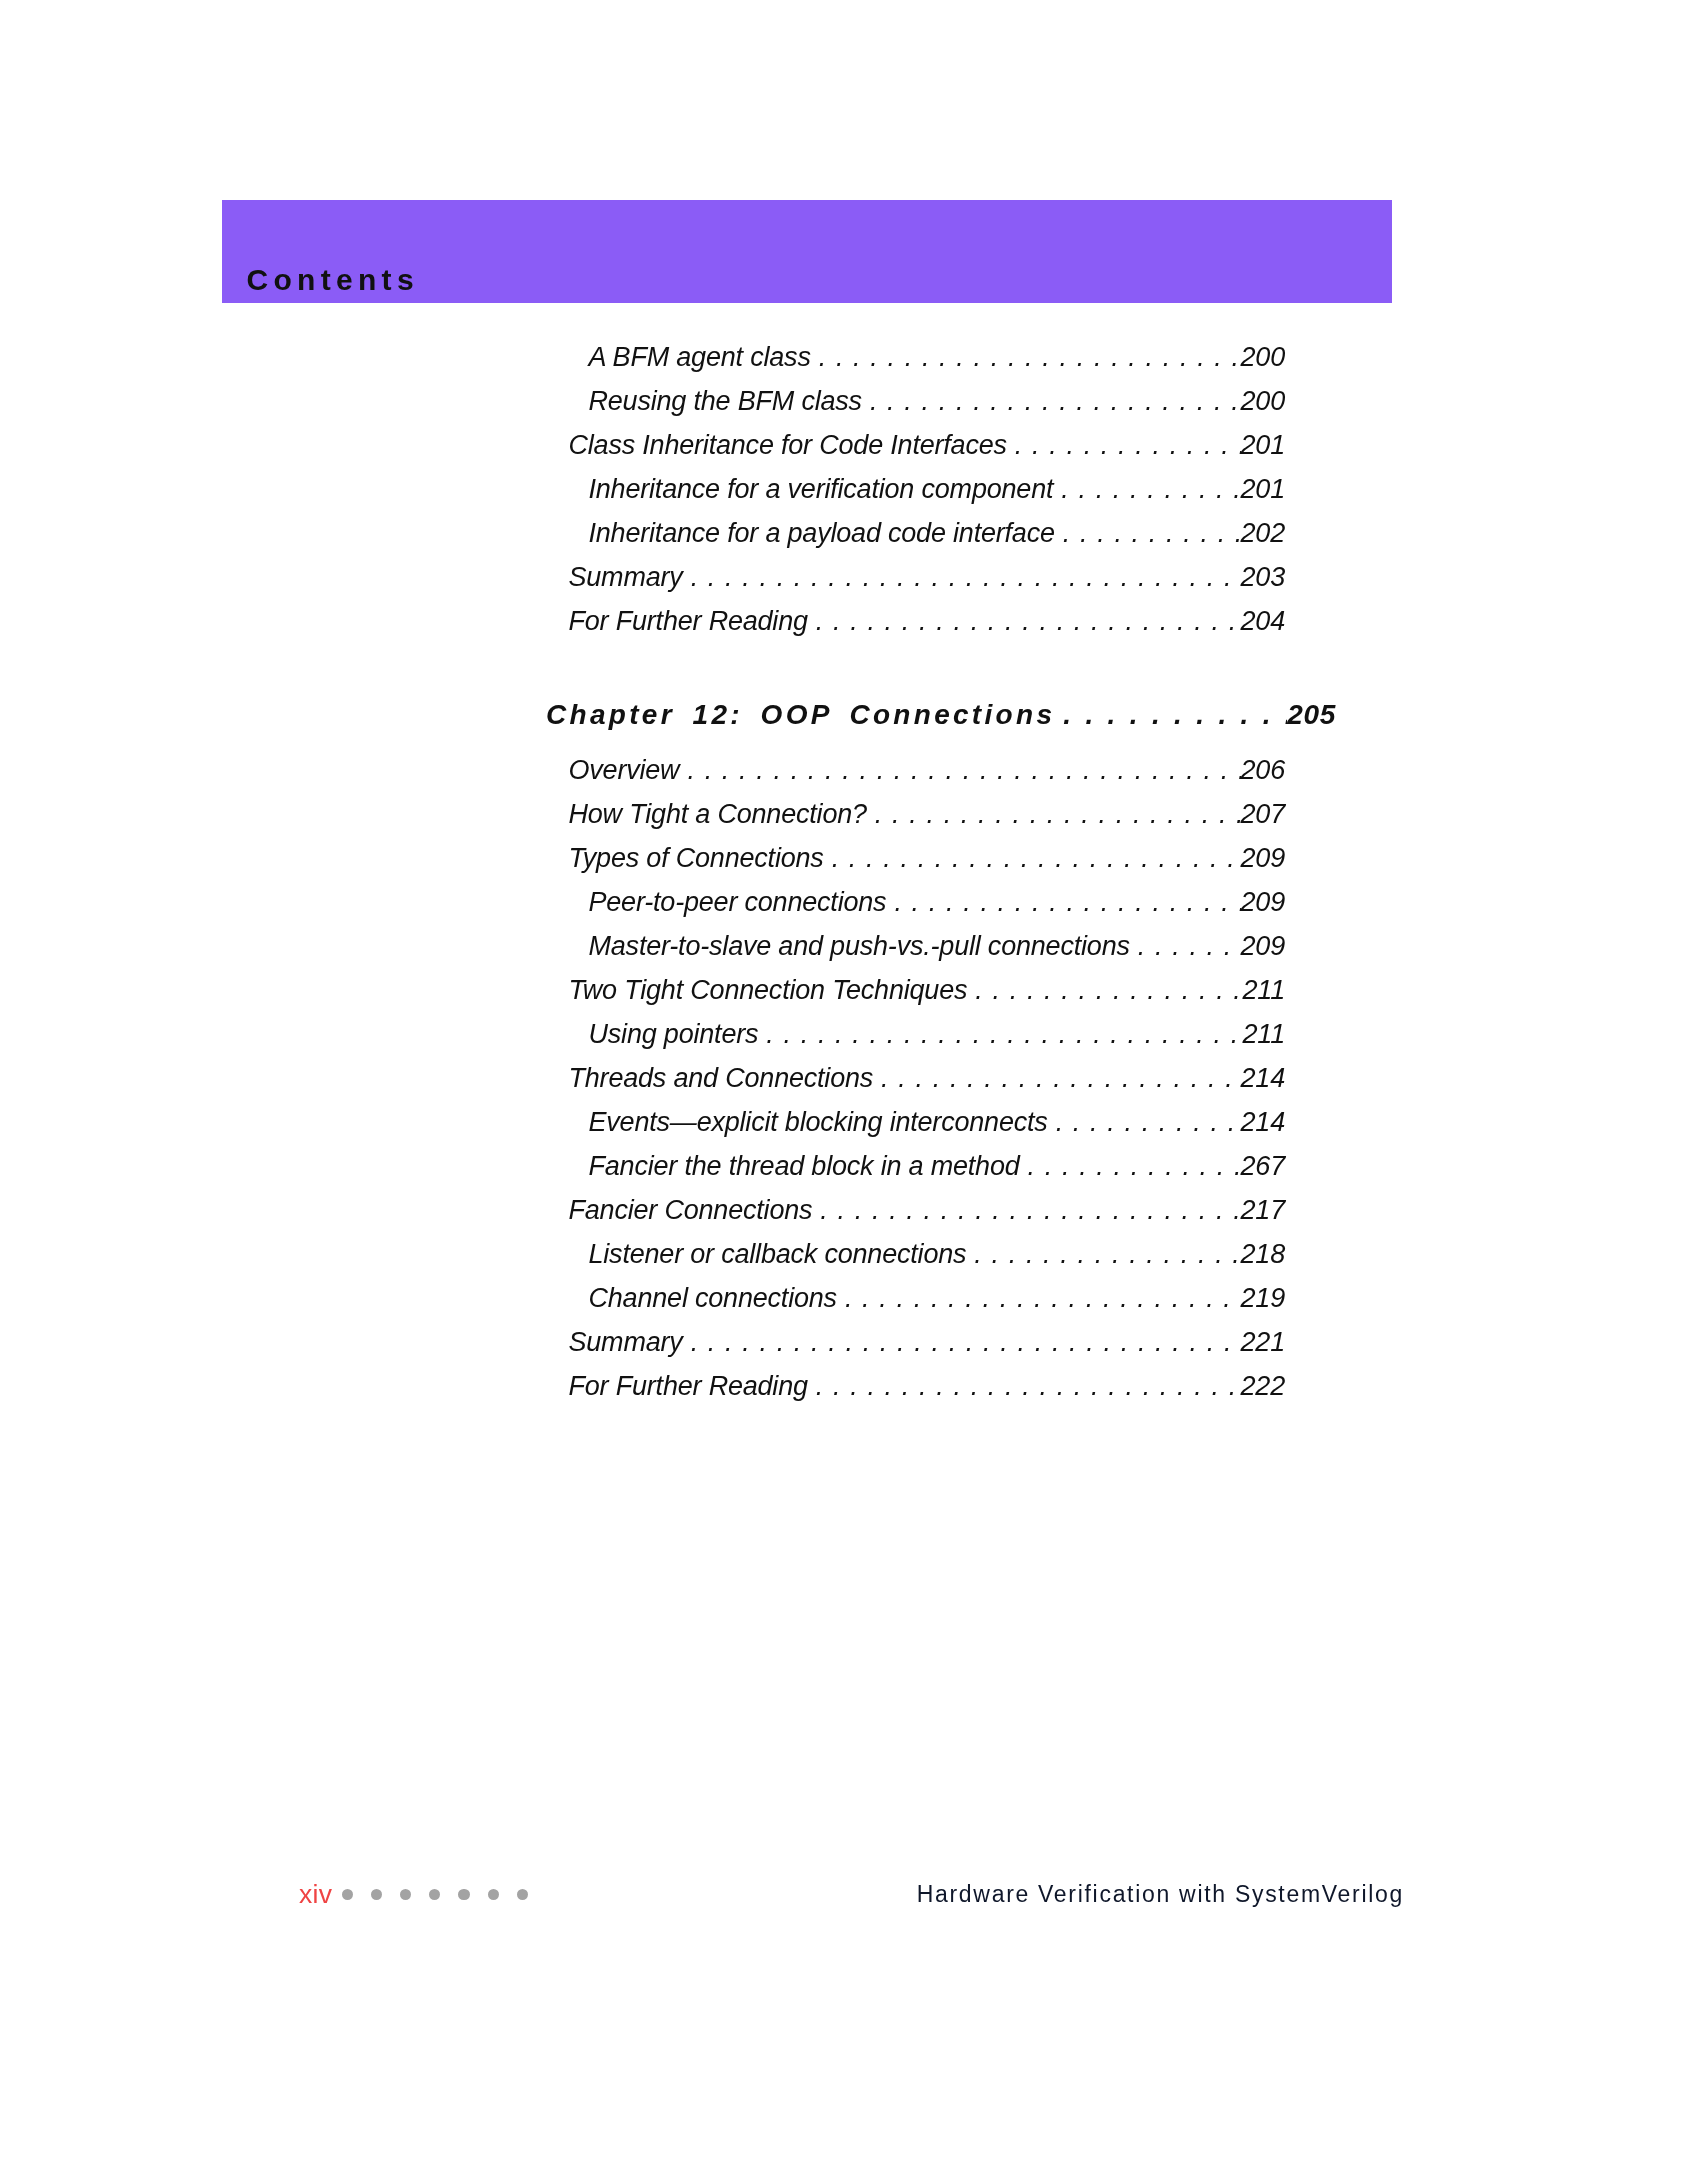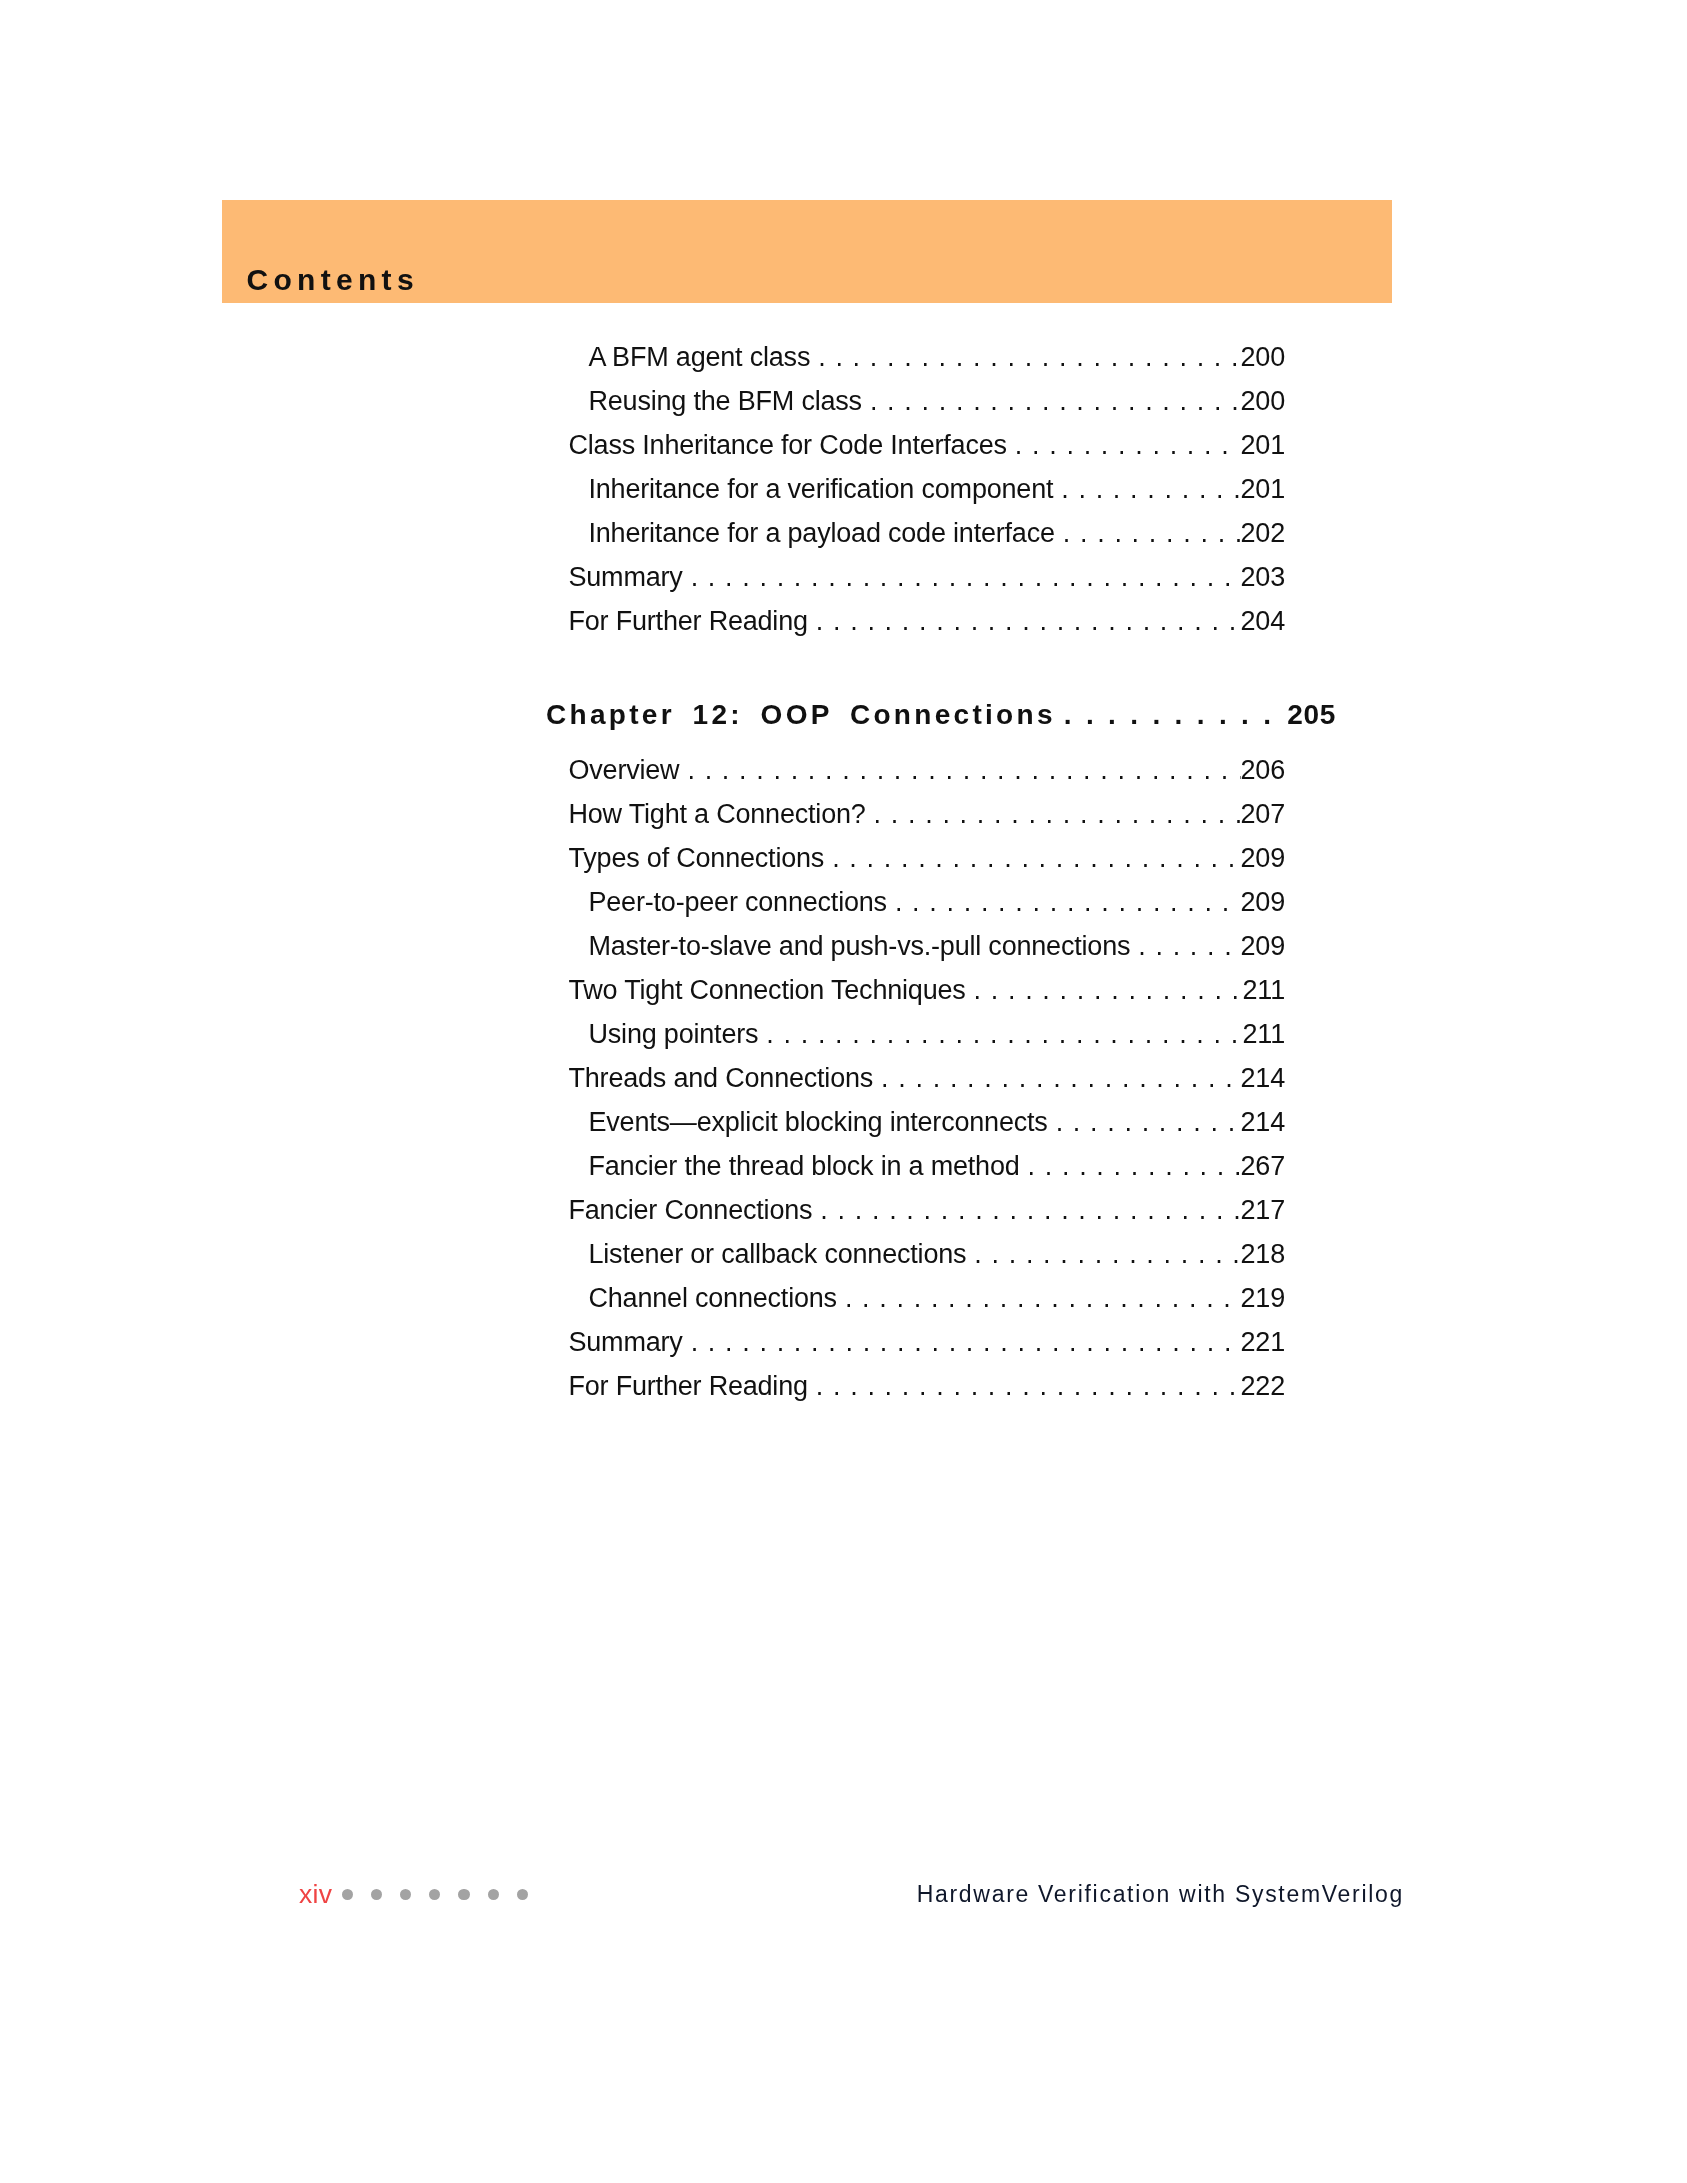--- a/index.html
+++ b/index.html
@@ -11,21 +11,21 @@
     font-family: "Liberation Sans", "DejaVu Sans", sans-serif;
     color: #111111;
     overflow: hidden;
   }
 
   
   .header-bar {
     position: absolute;
     left: 222px; top: 200px;
     width: 1170px; height: 103px;
-    background: #fdba74;
+    background: #8b5cf6;
     display: flex;
     align-items: flex-end;
     padding: 0 0 8px 24.5px;
   }
   .header-title {
     font-size: 30px;
     font-weight: 600;
     letter-spacing: 5.3px;
     color: #111111;
     line-height: 1;
@@ -40,20 +40,21 @@
   .toc-row {
     display: flex;
     align-items: baseline;
     height: 44px;
     line-height: 44px;
     font-size: 27px;
     letter-spacing: -0.2px;
     margin-left: 22.5px;
     margin-right: 51px;
     white-space: nowrap;
+    font-style: italic;
   }
   .toc-row.level-2 .toc-label { padding-left: 20px; }
   .toc-label { flex: 0 0 auto; }
   .toc-leader {
     flex: 1 1 auto;
     overflow: hidden;
     white-space: nowrap;
     text-align: right;
     padding: 0 3.3px 0 8px;
     word-spacing: 2.6px;

